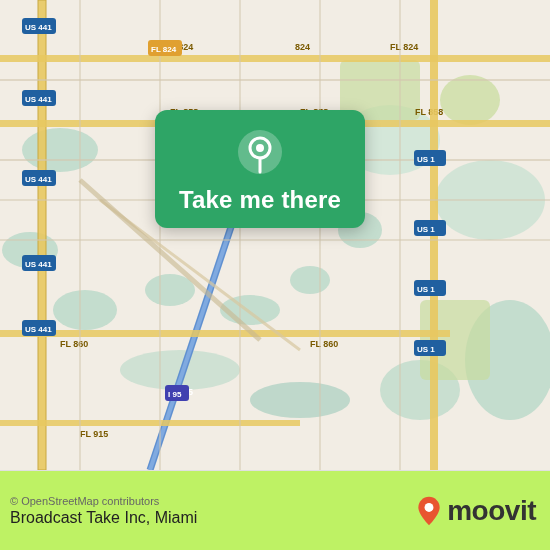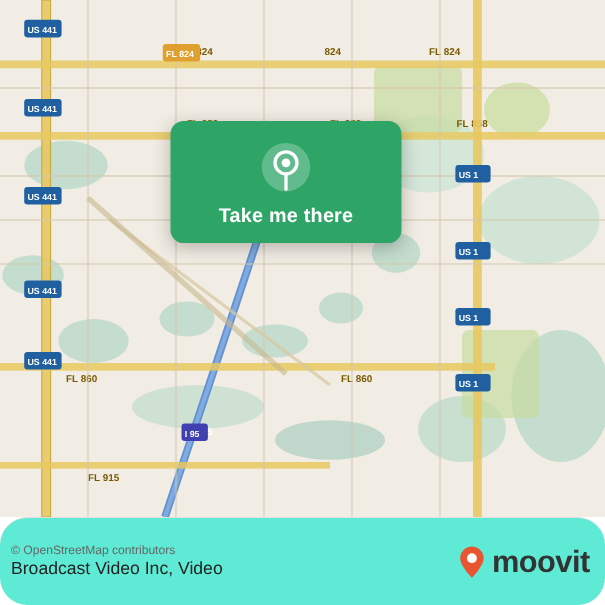--- a/index.html
+++ b/index.html
@@ -42,36 +42,35 @@
     }
 
     #location-pin-icon {
       width: 48px;
       height: 48px;
       margin-bottom: 10px;
     }
 
     #take-me-there-label {
       color: #fff;
-      font-size: 18px;
+      font-size: 24px;
       font-weight: 600;
       letter-spacing: 0.2px;
       text-align: center;
     }
 
     #bottom-bar {
       width: 550px;
       height: 80px;
-      background: #5eead4;
+      background: #bef264;
       border-top: 1px solid #e0e0e0;
       display: flex;
       align-items: center;
       justify-content: space-between;
       padding: 0 14px 0 10px;
-      border-radius: 25px;
     }
 
     #bottom-left {
       display: flex;
       flex-direction: column;
       gap: 2px;
     }
 
     #attribution-text {
       font-size: 11px;
@@ -212,21 +211,21 @@
       <circle cx="24" cy="20" r="4" fill="white"></circle>
       <line x1="24" y1="30" x2="24" y2="44" stroke="white" stroke-width="3" stroke-linecap="round"></line>
     </svg>
     <span id="take-me-there-label">Take me there</span>
   </div>
 </div>
 
 <div id="bottom-bar">
   <div id="bottom-left">
     <span id="attribution-text">© OpenStreetMap contributors</span>
-    <span id="location-label">Broadcast Video Inc, Video</span>
+    <span id="location-label">Broadcast Take Inc, Miami</span>
   </div>
 
   <div id="moovit-logo">
 
     <svg id="moovit-pin" viewBox="0 0 28 36" xmlns="http://www.w3.org/2000/svg">
       <path d="M14 2 C7.4 2 2 7.4 2 14 C2 22 14 34 14 34 C14 34 26 22 26 14 C26 7.4 20.6 2 14 2Z" fill="#e85530"></path>
       <circle cx="14" cy="14" r="5" fill="white"></circle>
     </svg>
     <span id="moovit-text">moovit</span>
   </div>

